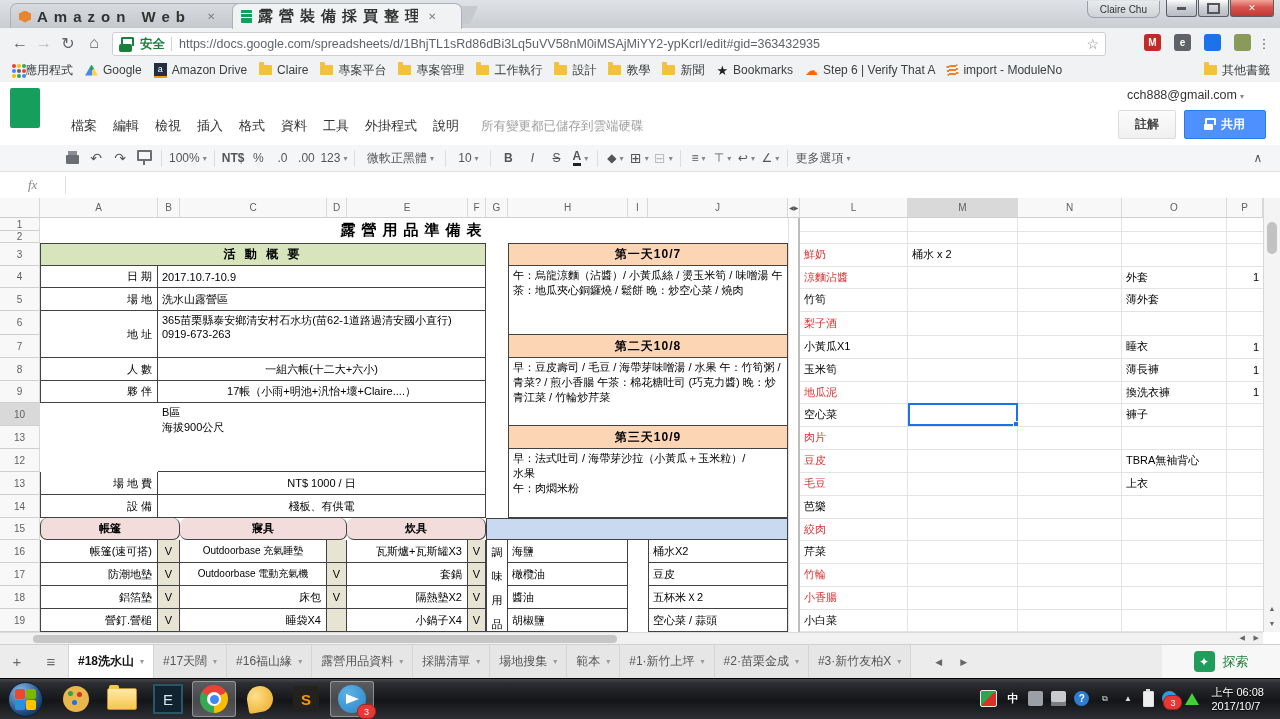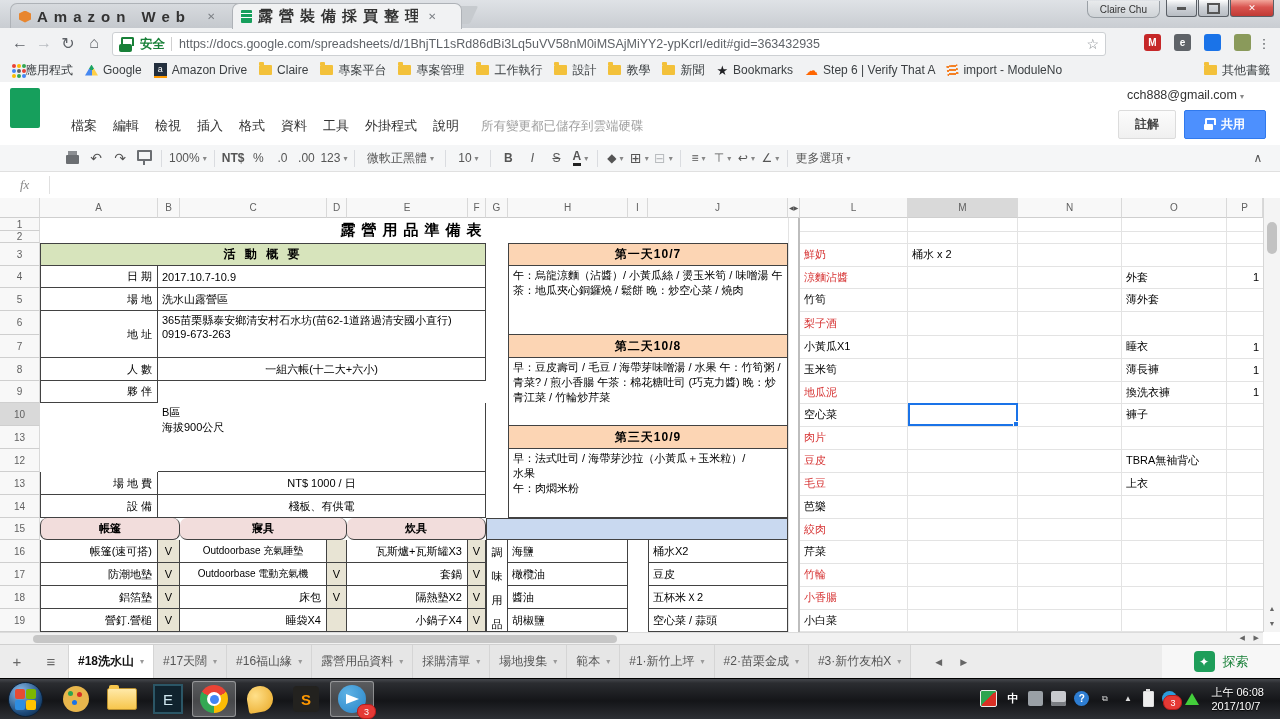--- a/index.html
+++ b/index.html
@@ -81,21 +81,21 @@
   .tbi.bold{font-weight:bold;}
   .tsep{width:1px;height:17px;background:#dadce0;margin:0 5px;}
   .dd:after{content:"▾";font-size:8px;color:#888;margin-left:3px;}
   .ic-print{width:13px;height:9px;background:#6b6e72;border-radius:1px;position:relative;margin-top:3px;}
   .ic-print:before{content:"";position:absolute;top:-4px;left:2px;width:9px;height:4px;background:#8b8e92;}
   .ic-roller{width:11px;height:7px;border:2px solid #6b6e72;border-radius:1px;position:relative;margin-bottom:6px;}
   .ic-roller:after{content:"";position:absolute;left:4px;top:7px;width:2px;height:6px;background:#6b6e72;}
   .uA{border-bottom:3px solid #222;line-height:13px;font-weight:bold;}
   
   #fxbar{position:absolute;left:0;top:172px;width:1280px;height:26px;background:#fff;border-bottom:1px solid #d9d9d9;display:flex;align-items:center;}
-  .fx{font-family:"Liberation Serif","DejaVu Serif",serif;font-style:italic;color:#888;font-size:13px;margin:0 20px;}
+  .fx{font-family:"Liberation Serif","DejaVu Serif",serif;font-style:italic;color:#888;font-size:13px;margin:0 28px;}
   .fxsep{width:1px;height:18px;background:#e0e0e0;}
   
   #grid{position:absolute;left:0;top:198px;width:1263px;height:434px;display:grid;background:#fff;
     grid-template-columns:40px 118px 22px 147px 20px 121px 18px 22px 120px 20px 140px 12px 108px 110px 104px 105px 36px;
     grid-template-rows:20px 13px 12px 23px 22px 23px 24px 23px 23px 22px 23px 23px 23px 23px 23px 22px 23px 23px 23px 23px;}
   .hc{background:#f8f8f8;border-right:1px solid #d9d9d9;border-bottom:1px solid #cfcfcf;color:#616161;font-size:10px;
     display:flex;align-items:center;justify-content:center;}
   .selhdr{background:#d9d9d9;}
   .c{font-size:11px;color:#000;display:flex;align-items:center;overflow:hidden;white-space:nowrap;min-width:0;min-height:0;}
   .bd{border-right:1px solid #424242;border-bottom:1px solid #424242;}
@@ -425,20 +425,21 @@
     <div class="c bd bl rt" style="grid-area:5/2/6/3">日 期</div>
     <div class="c bd lf" style="grid-area:5/3/6/8">2017.10.7-10.9</div>
     <div class="c bd bl rt" style="grid-area:6/2/7/3">場 地</div>
     <div class="c bd lf" style="grid-area:6/3/7/8">洗水山露營區</div>
     <div class="c bd bl rt" style="grid-area:7/2/9/3">地 址</div>
     <div class="c bd ml sm" style="grid-area:7/3/9/8;line-height:14px">365苗栗縣泰安鄉清安村石水坊(苗62-1道路過清安國小直行)
 0919-673-263</div>
     <div class="c bd bl rt" style="grid-area:9/2/10/3">人 數</div>
     <div class="c bd ctr" style="grid-area:9/3/10/8">一組六帳(十二大+六小)</div>
     <div class="c bd bl rt" style="grid-area:10/2/11/3">夥 伴</div>
+    <div class="c bd ctr" style="grid-area:10/3/11/8">17帳（小雨+明池+汎怡+壞+Claire....）</div>
     <div class="c bd ml" style="grid-area:11/3/14/8">B區
 海拔900公尺</div>
     <div class="c bd bl rt" style="grid-area:14/2/15/3">場 地 費</div>
     <div class="c bd ctr" style="grid-area:14/3/15/8">NT$ 1000 / 日</div>
     <div class="c bd bl rt" style="grid-area:15/2/16/3">設 備</div>
     <div class="c bd ctr" style="grid-area:15/3/16/8">棧板、有供電</div>
 
     <div class="c pink bd bl ctr b" style="grid-area:16/2/17/4">帳篷</div>
     <div class="c pink bd ctr b" style="grid-area:16/4/17/6">寢具</div>
     <div class="c pink bd ctr b" style="grid-area:16/6/17/8">炊具</div>

